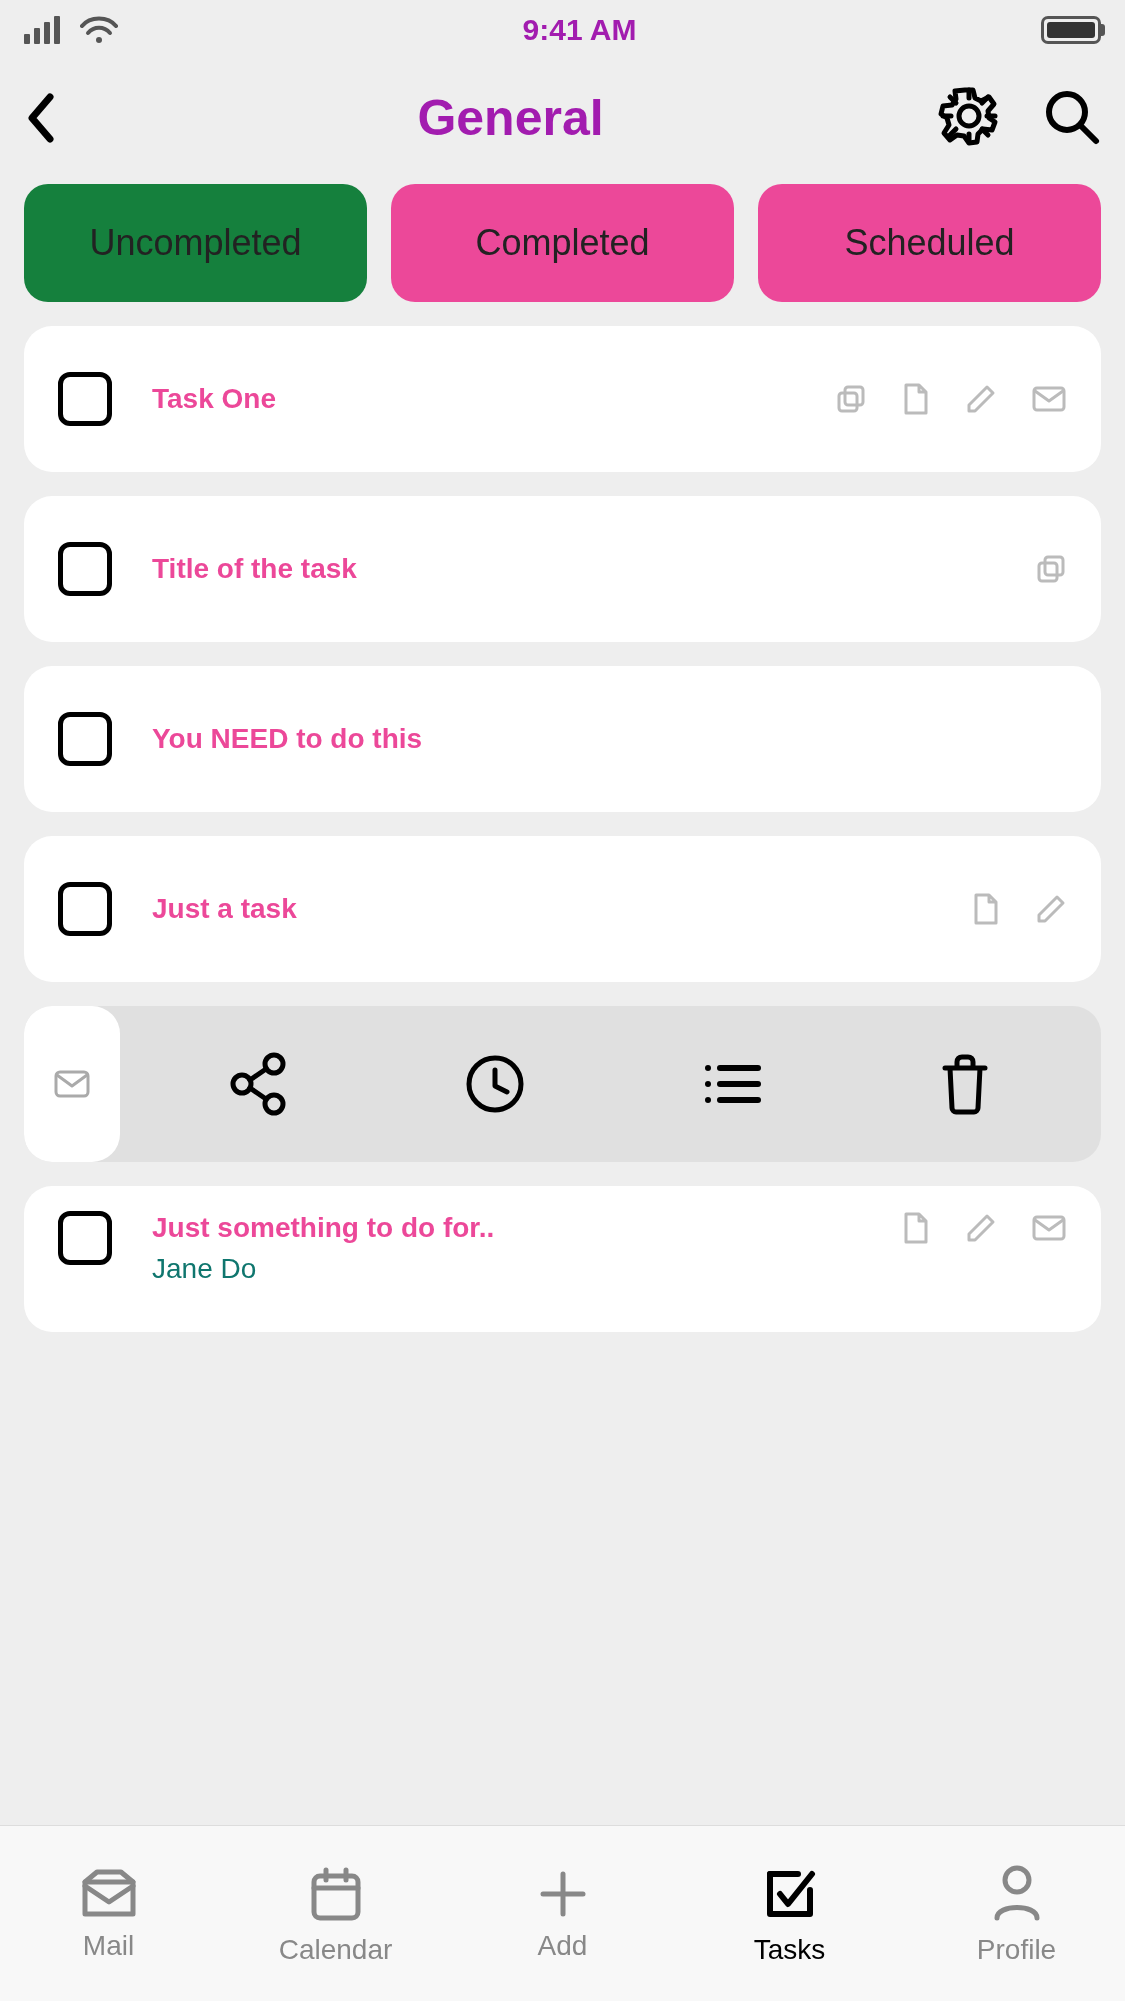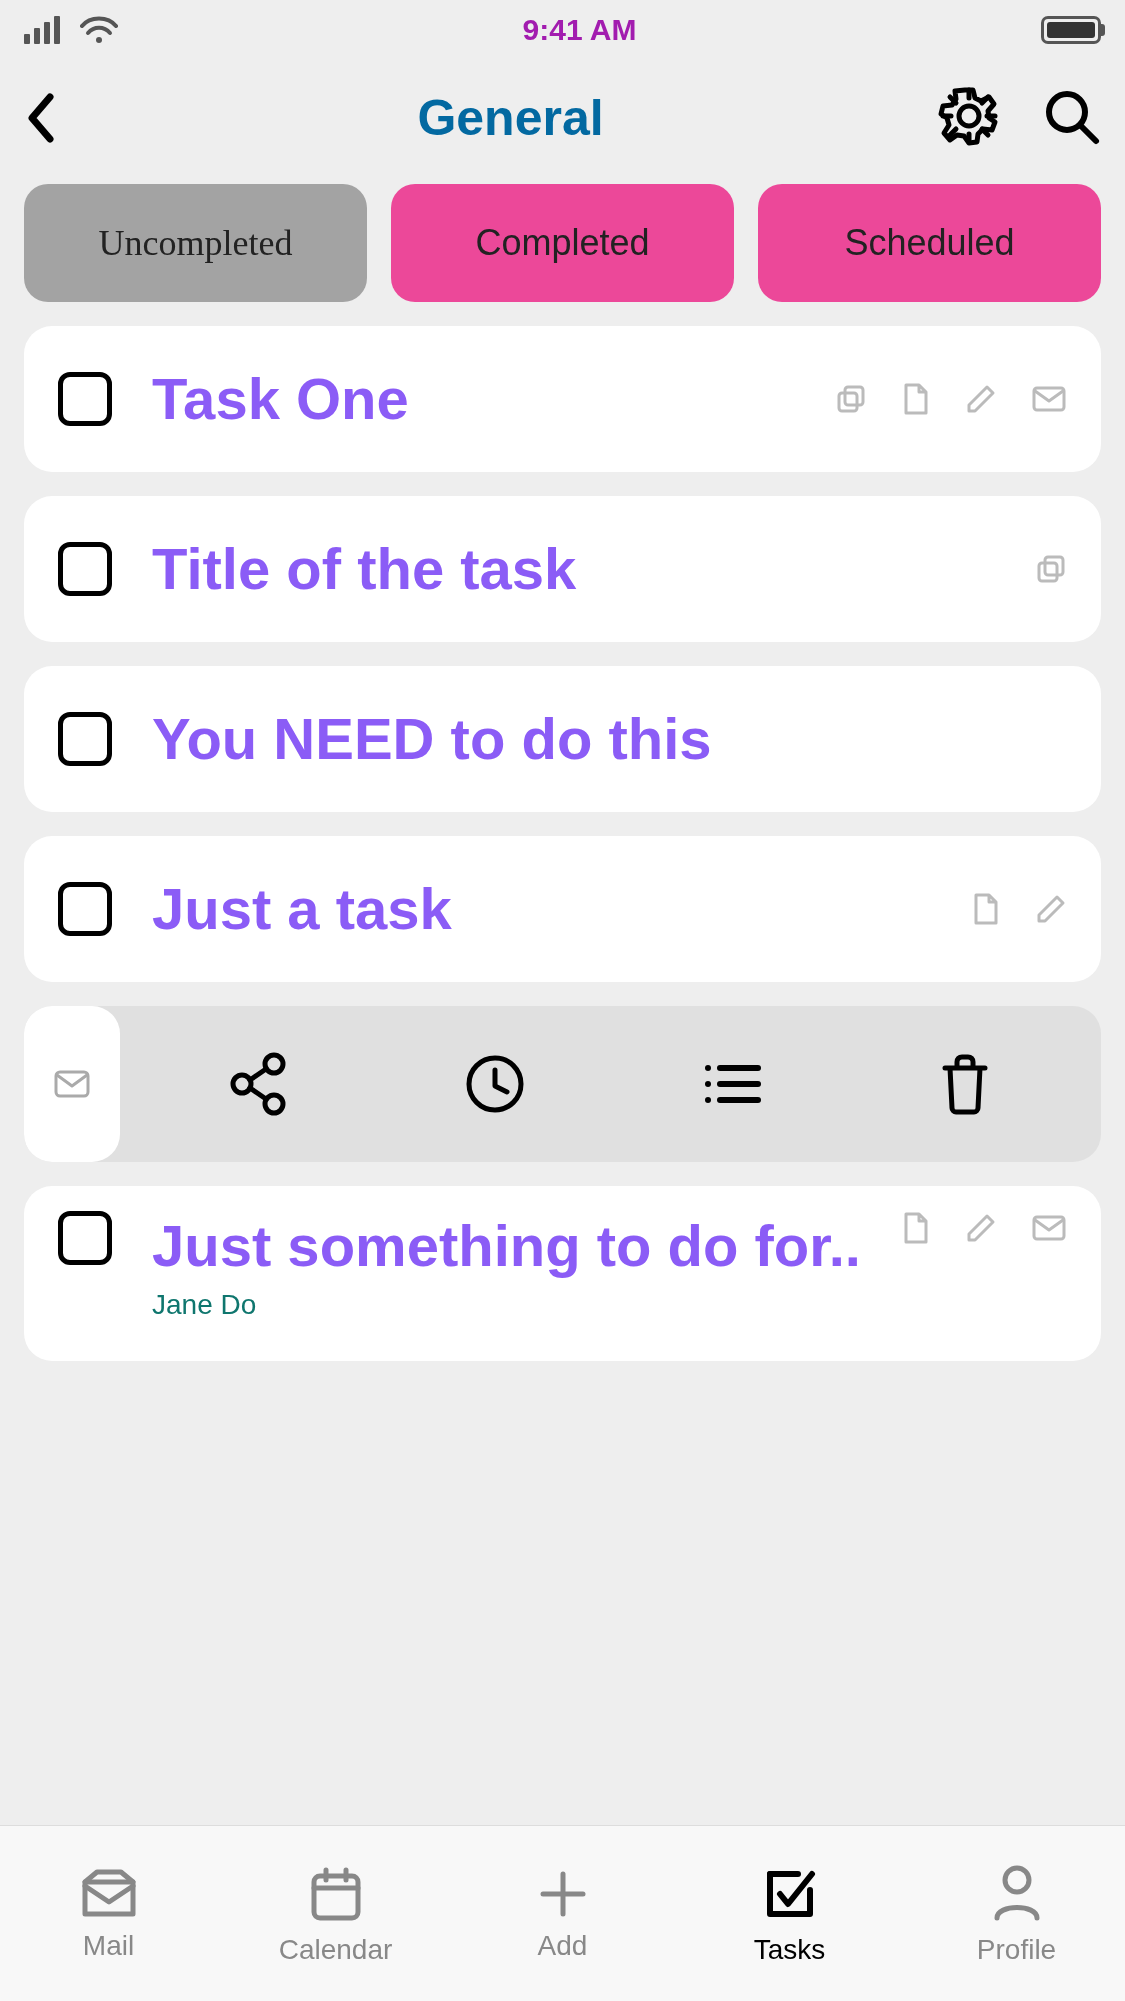--- a/index.html
+++ b/index.html
@@ -36,48 +36,48 @@
   }
   .battery-fill { background:#333; width:100%; height:100%; border-radius:3px; }
 
   
   .header {
     display:flex; align-items:center; padding: 24px 24px 24px 24px;
     position: relative;
   }
   .header .back { width:60px; display:flex; justify-content:flex-start; }
   .header .title {
-    flex:1; text-align:center; font-size:50px; font-weight:700; color:#0369a1;
+    flex:1; text-align:center; font-size:50px; font-weight:700; color:#a21caf;
   }
   .header .actions { display:flex; gap:40px; align-items:center; }
 
   
   .tabs {
     display:flex; gap:24px; padding: 8px 24px 24px 24px;
   }
   .tab {
     flex:1; background:#ec4899; border-radius:24px; height:118px;
     display:flex; align-items:center; justify-content:center;
     font-size:36px; font-weight:500; color:#222;
   }
-  .tab.active { background:#a3a3a3;font-family:Liberation Serif, serif; }
+  .tab.active { background:#15803d; }
 
   
   .list { padding: 0 24px; display:flex; flex-direction:column; gap:24px; }
   .card {
     background:#fff; border-radius:28px; padding: 36px 34px;
     display:flex; align-items:center; gap:40px;
     min-height:146px;
   }
   .card.tall { align-items:flex-start; padding-top:25px; padding-bottom:40px; }
   .checkbox {
     width:54px; height:54px; border:5px solid #000; border-radius:12px; flex-shrink:0;
   }
   .task-title {
-    font-size:58px; font-weight:700; color:#8b5cf6; flex:1; line-height:1.2;
+    font-size:28px; font-weight:700; color:#ec4899; flex:1; line-height:1.2;
     white-space:nowrap; overflow:hidden; text-overflow:ellipsis;
   }
   .task-texts { flex:1; display:flex; flex-direction:column; gap:8px; min-width:0;}
   .task-sub { font-size:28px; color:#0f766e; font-weight:500; }
   .task-icons { display:flex; gap:34px; align-items:center; color:#aaa; flex-shrink:0; }
   .task-icons svg { display:block; }
 
   
   .swipe-row {
     display:flex; align-items:stretch; height:156px; border-radius:28px; overflow:hidden;

